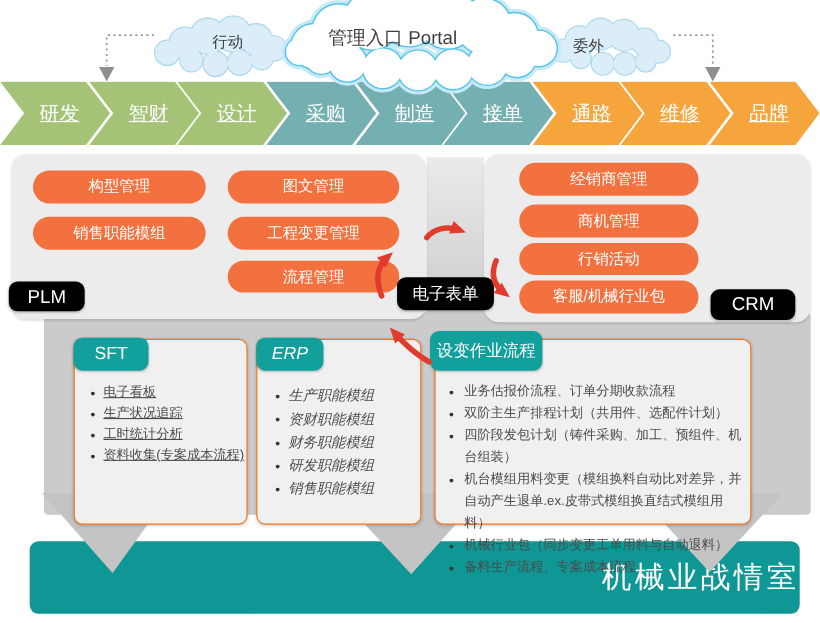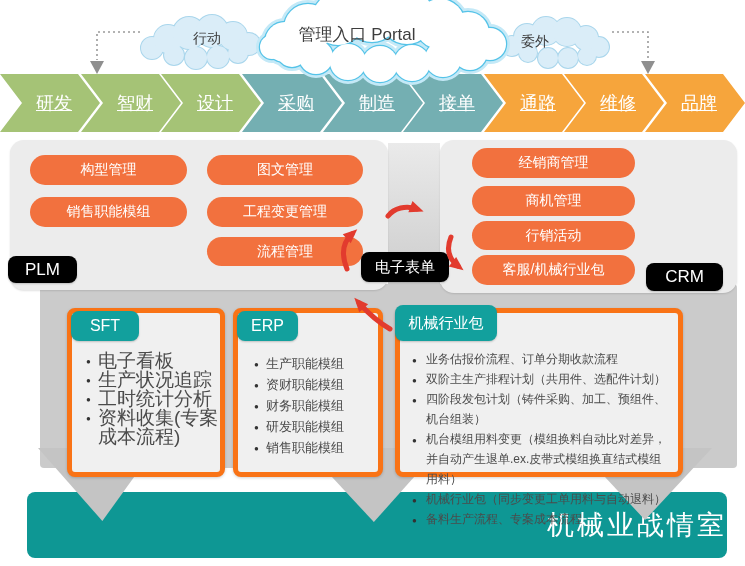--- a/index.html
+++ b/index.html
@@ -30,31 +30,31 @@
   
   .panel{background:#ECECEC;border-radius:14px;z-index:2;box-shadow:0 1px 2px rgba(0,0,0,.12);}
   .plm-panel{left:10px;top:140px;width:378px;height:150px;}
   .crm-panel{left:440px;top:140px;width:297px;height:153px;}
   .pill{position:absolute;background:#F2713E;border-radius:16px;color:#fff;font-size:14px;
         display:flex;align-items:center;justify-content:center;}
   .badge{position:absolute;background:#000000;border-radius:8px;color:#fff;z-index:4;
          display:flex;align-items:center;justify-content:center;box-shadow:0 1px 2px rgba(0,0,0,.2);}
 
   
-  .mbox{position:absolute;background:#F0F0F0;border:5px solid #f97316;border-radius:8px;z-index:4;
+  .mbox{position:absolute;background:#F0F0F0;border:1px solid #f97316;border-radius:8px;z-index:4;
         box-shadow:0 1px 3px rgba(0,0,0,.18);box-sizing:border-box;}
   .sft-box{left:67px;top:308px;width:158px;height:169px;}
-  .erp-box{left:233px;top:308px;width:150px;height:169px;}
+  .erp-box{left:233px;top:308px;width:150px;height:169px;font-style:italic;}
   .ind-box{left:395px;top:308px;width:288px;height:169px;}
   .tab{position:absolute;background:#12A09D;border-radius:8px;color:#fff;z-index:5;
        display:flex;align-items:center;justify-content:center;box-shadow:0 1px 2px rgba(0,0,0,.2);}
   .blist{list-style:none;margin:0;color:#4b4b4b;}
   .blist li{position:relative;padding-left:12px;}
   .blist li::before{content:"●";position:absolute;left:0;top:1px;font-size:8px;color:#333;}
-  .sft-list{padding:38px 0 0 14px;font-size:19px;}
+  .sft-list{padding:38px 0 0 14px;font-size:12px;text-decoration:underline;}
   .sft-list li{line-height:19px;}
   .erp-list{padding:40px 6px 0 16px;font-size:13px;}
   .erp-list li{line-height:21px;}
   .ind-list{padding:36px 6px 0 12px;font-size:12px;}
   .ind-list li{line-height:20px;padding-left:14px;}
   .ind-list li::before{top:2px;}
 
   
   .bottom-bar{left:27px;top:492px;width:700px;height:66px;background:#0E9794;border-radius:8px;z-index:2;
               display:flex;align-items:center;justify-content:flex-end;color:#fff;font-size:27px;letter-spacing:3px;}
@@ -163,21 +163,21 @@
       <li>生产职能模组</li>
       <li>资财职能模组</li>
       <li>财务职能模组</li>
       <li>研发职能模组</li>
       <li>销售职能模组</li>
     </ul>
   </div>
 
   <div class="mbox ind-box">
     <div class="tab" style="left:-5px;top:-8px;width:102px;height:36px;font-size:15px">
-        <span>机械行业包</span>
+        <span>设变作业流程</span>
       </div>
     <ul class="blist ind-list">
       <li>业务估报价流程、订单分期收款流程</li>
       <li>双阶主生产排程计划（共用件、选配件计划）</li>
       <li>四阶段发包计划（铸件采购、加工、预组件、机台组装）</li>
       <li>机台模组用料变更（模组换料自动比对差异，并自动产生退单.ex.皮带式模组换直结式模组用料）</li>
       <li>机械行业包（同步变更工单用料与自动退料）</li>
       <li>备料生产流程、专案成本流程</li>
     </ul>
   </div>

